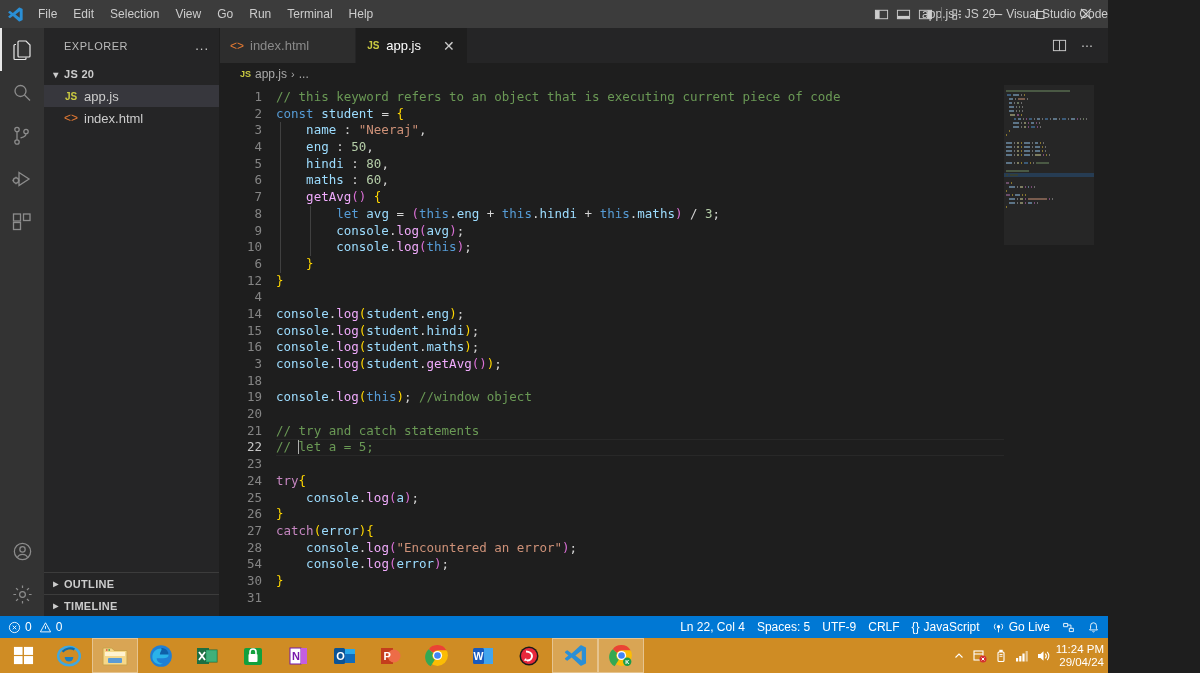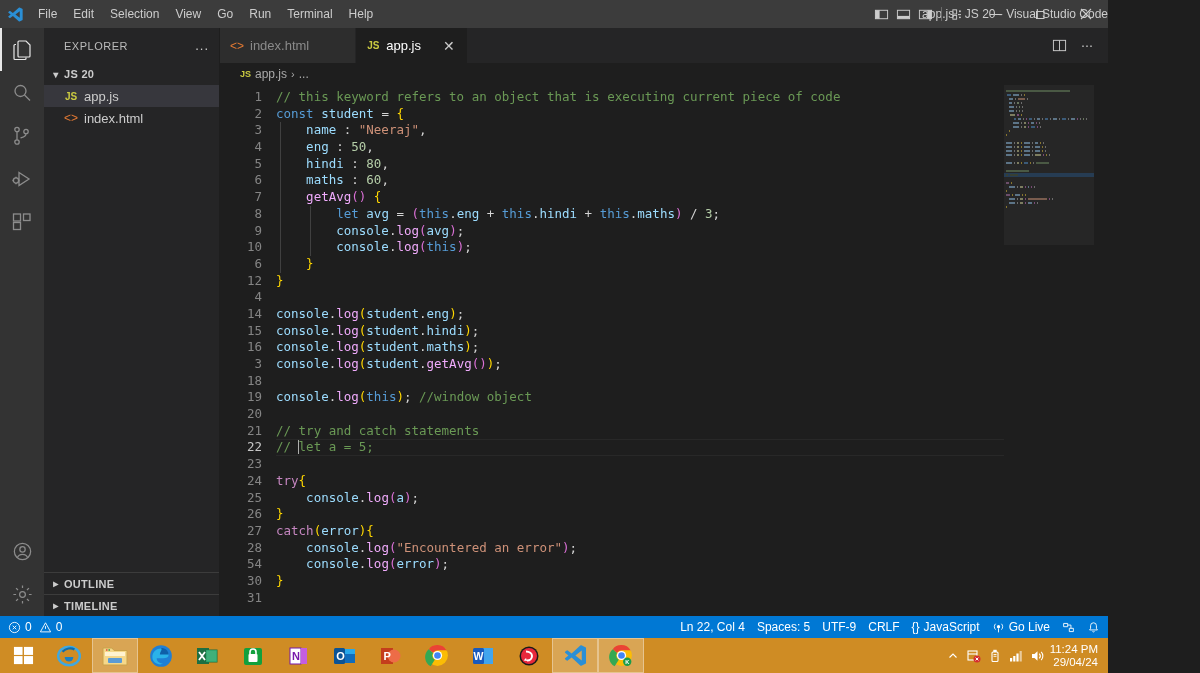--- a/index.html
+++ b/index.html
@@ -167,21 +167,21 @@
   
   .taskbar {
     height: 35px; flex: 0 0 35px; background: #cf8c24; display: flex; align-items: center;
     position: relative;
   }
   .tb-item {
     width: 46px; height: 35px; display: flex; align-items: center; justify-content: center;
     position: relative;
   }
   .tb-item.running { background: rgba(255,255,255,0.22); box-shadow: inset 0 0 0 1px rgba(255,255,255,0.35); }
-  .tray { margin-left: auto; display: flex; align-items: center; gap: 4px; padding-right: 6px; }
+  .tray { margin-left: auto; display: flex; align-items: center; gap: 4px; padding-right: 0; }
   .clock { text-align: right; font-size: 11.5px; color: #ffffff; line-height: 13px; padding-right: 4px;}
   .tray-icon { width: 17px; height: 20px; display:flex; align-items:center; justify-content:center;}
 </style>
 </head>
 <body>
 
 <div class="app">
 
   <div class="titlebar">
     <div class="vs-logo">

